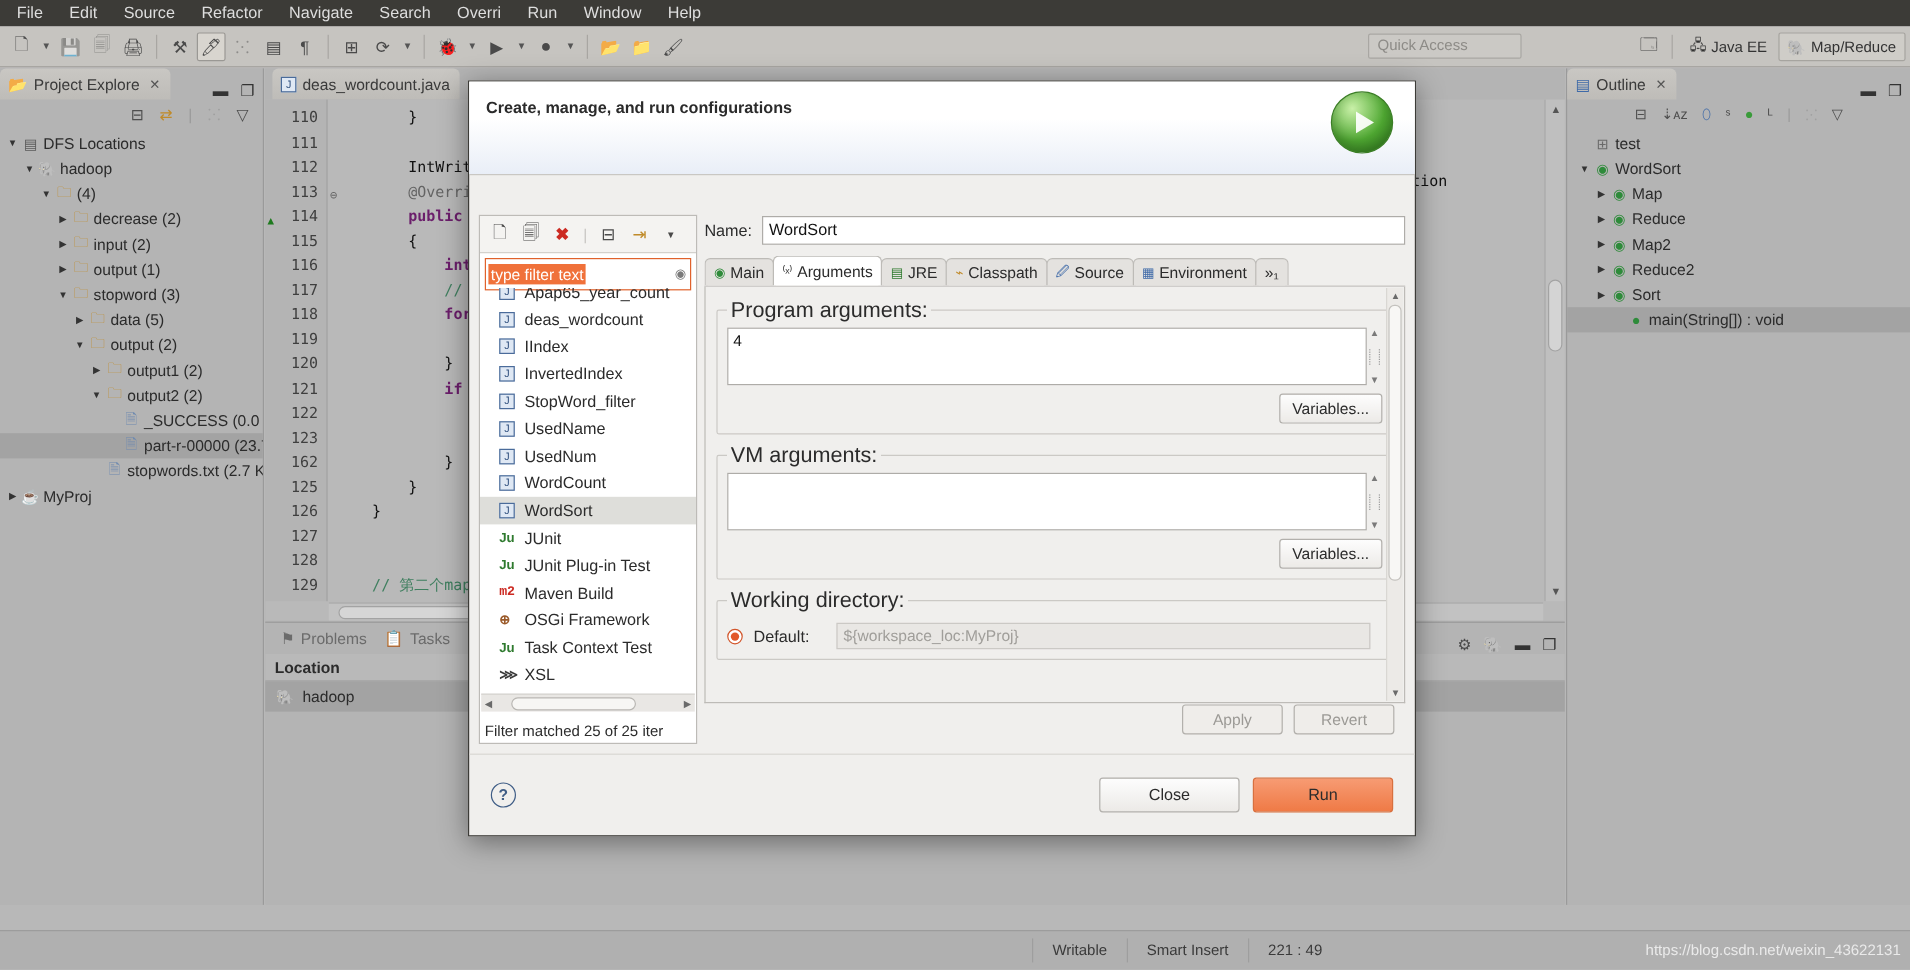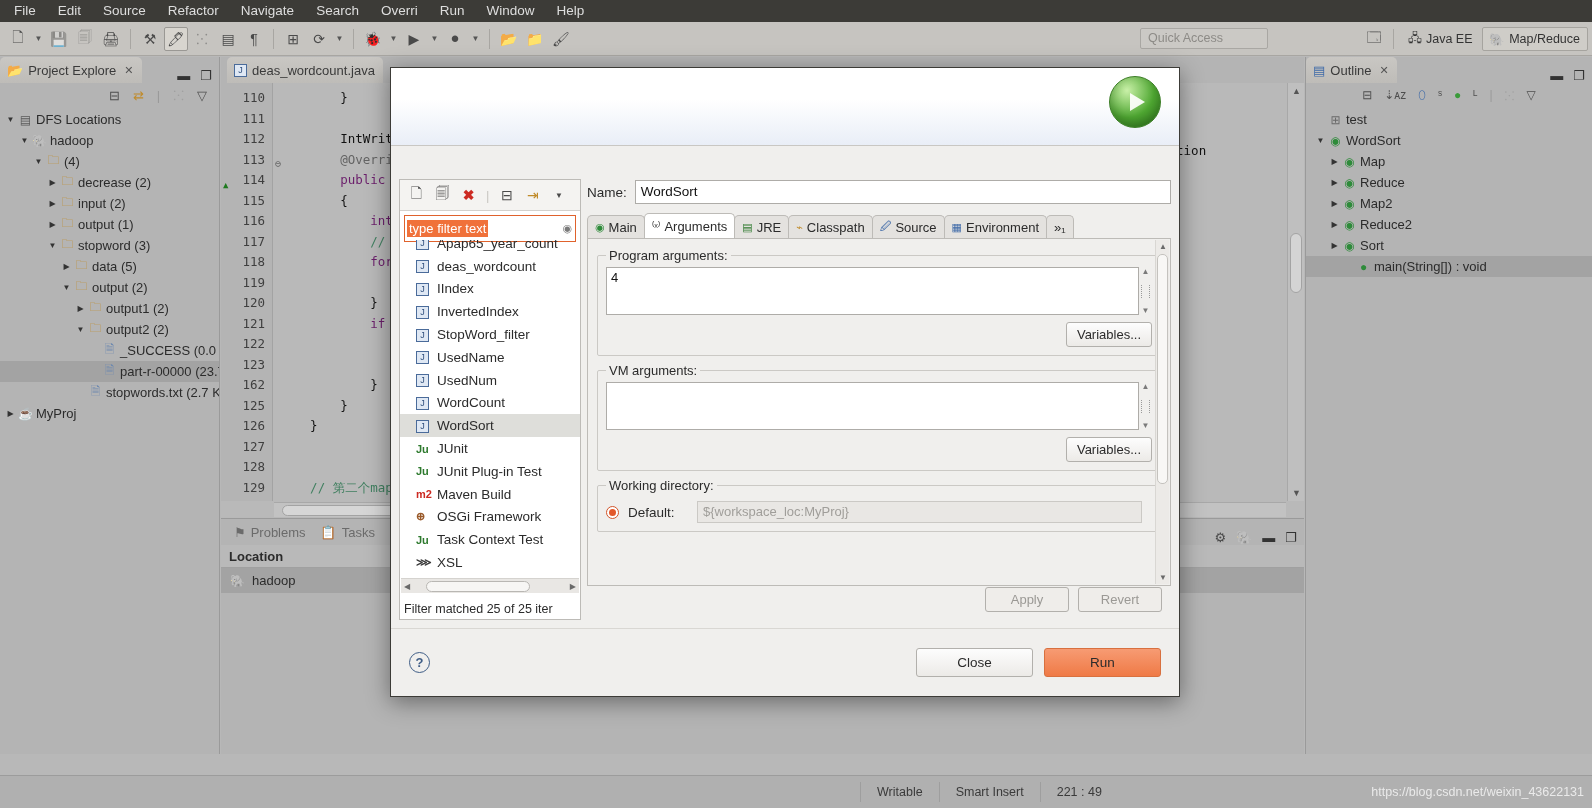--- a/index.html
+++ b/index.html
@@ -90,21 +90,21 @@
   }
   .gline { height: 20.5px; line-height: 20.5px; padding-right: 7px; position: relative; }
   .gline .fold { position: absolute; right: -9px; top: 4px; font-size: 10px; color: #666; }
   .gline .mark { position: absolute; left: 2px; top: 5px; color: #1e7a1e; font-size: 9px; }
   .codearea {
     position: absolute; left: 53px; top: 0; right: 0; bottom: 16px;
     padding-top: 5px; font-family: "DejaVu Sans Mono", monospace; font-size: 12.5px;
     overflow: hidden; white-space: pre;
   }
   .cline { height: 20.5px; line-height: 20.5px; padding-left: 6px; }
-  .kw { color: #6b1e6b; font-weight: normal; }
+  .kw { color: #6b1e6b; font-weight: bold; }
   .cm { color: #3f7f5f; }
   .an { color: #646464; }
   .pl { color: #111; }
   .hscroll-ed {
     position: absolute; left: 53px; right: 18px; bottom: 0; height: 15px;
     background: #c2c2c2; border-top: 1px solid #a8a8a8;
   }
   .hthumb { height: 11px; margin: 2px 0 0 8px; width: 130px; background: #d6d6d6; border: 1px solid #a3a3a3; border-radius: 6px; }
   .vscroll-ed {
     position: absolute; right: 0; top: 0; width: 17px; bottom: 16px;
@@ -230,21 +230,21 @@
     border: 1px solid #bdbbb7; border-bottom: none; border-radius: 5px 5px 0 0; margin-right: -1px;
   }
   .dtab.active { background: #ffffff; height: 25px; font-weight: normal; z-index: 2; }
   .tabcontent {
     position: absolute; left: 0; right: 0; top: 60px; bottom: 34px;
     background: #f0efed; border: 1px solid #bdbbb7; border-top: none; padding: 9px 9px 0 9px;
   }
   fieldset.grp {
     border: 1px solid #cbc9c5; border-radius: 2px; padding: 4px 8px 8px 8px; margin-bottom: 7px;
   }
-  fieldset.grp > legend { font-size: 13px; padding: 0 3px; color: #2b2b2b; }
+  fieldset.grp > legend { font-size: 18px; padding: 0 3px; color: #2b2b2b; }
   .textarea {
     height: 48px; background: #ffffff; border: 1px solid #aeaca8; position: relative;
     font-size: 13px; padding: 2px 4px; color: #111;
   }
   .ta-scroll {
     position: absolute; right: -12px; top: 0; width: 11px; height: 48px;
     display: flex; flex-direction: column; align-items: center; justify-content: space-between;
     color: #7a7a7a; font-size: 8px;
   }
   .ta-scroll .grip { width: 9px; height: 13px; border-left: 1px dotted #9a9a9a; border-right: 1px dotted #9a9a9a; }
@@ -596,20 +596,21 @@
     <div class="sb-seg">Smart Insert</div>
     <div class="sb-div"></div>
     <div class="sb-seg">221 : 49</div>
     <div class="sb-wm">https://blog.csdn.net/weixin_43622131</div>
   </div>
 
   <div id="dialog">
 
 
     <div class="dlg-head">
+      <h1>Create, manage, and run configurations</h1>
       <div class="runglyph">
           <div class="tri"></div>
         </div>
     </div>
 
     <div class="dlg-body">
 
       <div class="cfgpane">
         <div class="cfgtools">
           <span class="ci">🗋</span>
@@ -663,21 +664,21 @@
             </div>
             <div class="cfgrow">
               <span class="cico" style="color: rgb(46, 122, 46); font-weight: bold; font-size: 11px;">Ju</span>
               <span>JUnit</span>
             </div>
             <div class="cfgrow">
               <span class="cico" style="color: rgb(46, 122, 46); font-weight: bold; font-size: 11px;">Ju</span>
               <span>JUnit Plug-in Test</span>
             </div>
             <div class="cfgrow">
-              <span class="cico" style="color: rgb(204, 42, 34); font-weight: bold; font-size: 11px;">m2</span>
+              <span class="cico" style="color: rgb(204, 42, 34); font-weight: bold; font-size: 11px; font-family: Liberation Mono, monospace;">m2</span>
               <span>Maven Build</span>
             </div>
             <div class="cfgrow">
               <span class="cico" style="color: rgb(154, 90, 42); font-weight: bold; font-size: 11px;">⊕</span>
               <span>OSGi Framework</span>
             </div>
             <div class="cfgrow">
               <span class="cico" style="color: rgb(46, 122, 46); font-weight: bold; font-size: 11px;">Ju</span>
               <span>Task Context Test</span>
             </div>

